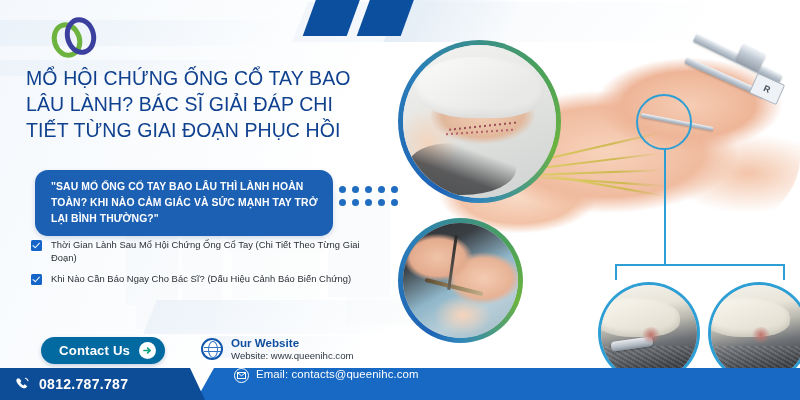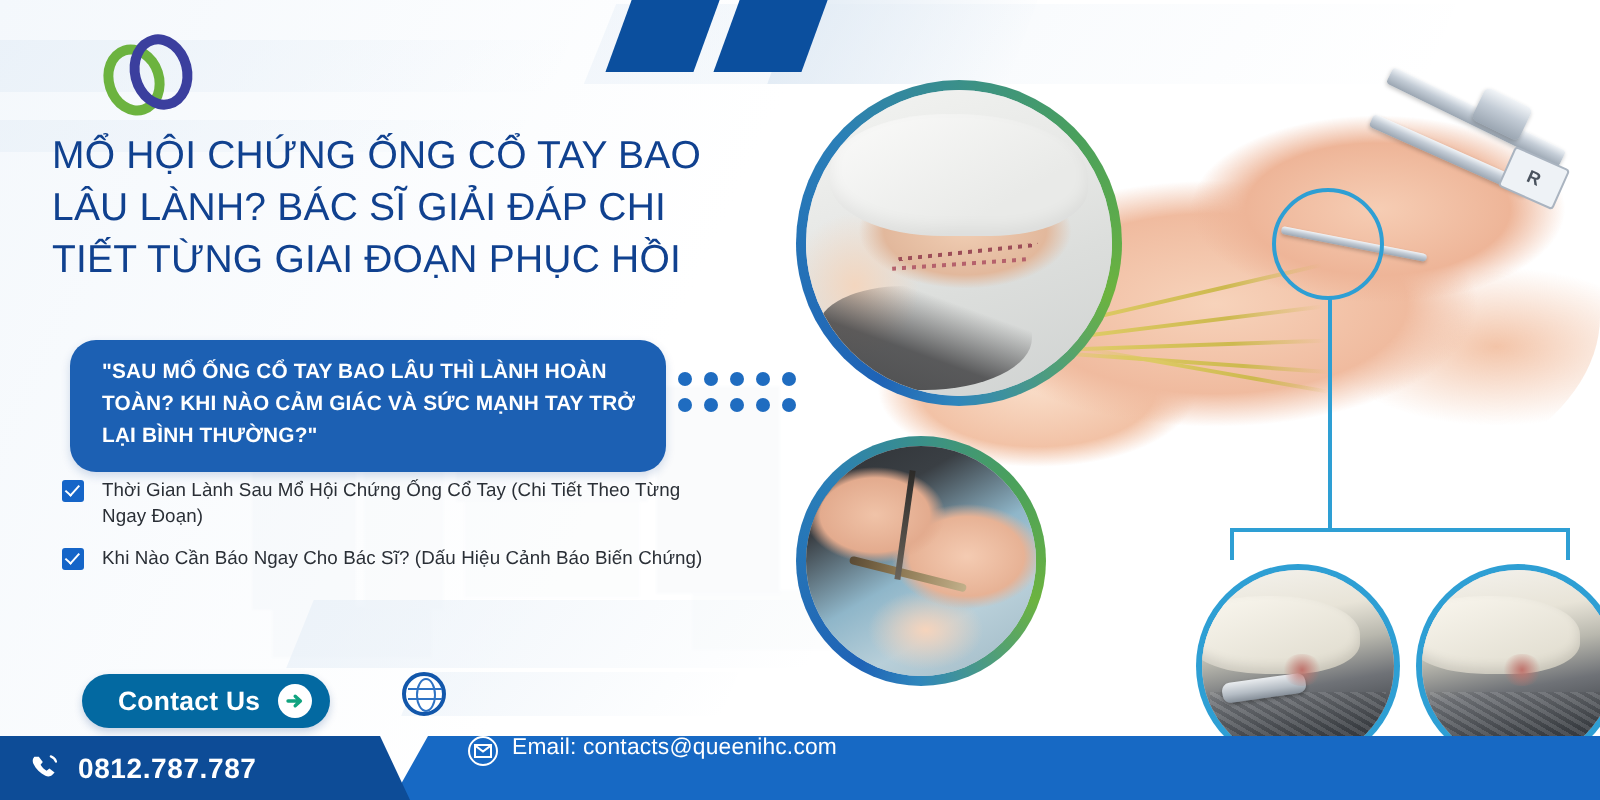--- a/index.html
+++ b/index.html
@@ -450,41 +450,45 @@
       <i></i>
     <i></i>
       <i></i>
     <i></i>
       <i></i>
   </div>
 
   <div class="checklist">
     <div class="check-item">
       <span class="check-box"></span>
-      <span class="check-label">Thời Gian Lành Sau Mổ Hội Chứng Ống Cổ Tay (Chi Tiết Theo Từng Ngay Đoạn)</span>
+      <span class="check-label">Thời Gian Lành Sau Mổ Hội Chứng Ống Cổ Tay (Chi Tiết Theo Từng Giai Đoạn)</span>
     </div>
     <div class="check-item">
       <span class="check-box"></span>
       <span class="check-label">Khi Nào Cần Báo Ngay Cho Bác Sĩ? (Dấu Hiệu Cảnh Báo Biến Chứng)</span>
     </div>
   </div>
 
   <div class="contact-btn">
     <span class="lbl">Contact Us</span>
     <span class="arrow-circle">
       <svg width="11" height="11" viewBox="0 0 11 11">
         <path d="M2 5.5 H8 M5.6 3.1 L8.2 5.5 L5.6 7.9" fill="none" stroke="#11a37f" stroke-width="1.7" stroke-linecap="round" stroke-linejoin="round"></path>
       </svg>
     </span>
   </div>
 
   <div class="website-block">
     <span class="globe-icon">
         <span></span>
       </span>
+    <div class="website-text">
+      <div class="w-title">Our Website</div>
+      <div class="w-url">Website: www.queenihc.com</div>
+    </div>
   </div>
 
   <div class="anatomy-hand"></div>
   <div class="tendon t1"></div>
   <div class="tendon t2"></div>
   <div class="tendon t3"></div>
   <div class="tendon t4"></div>
   <div class="tendon t5"></div>
 
   <div class="instrument ins-shaft"></div>

